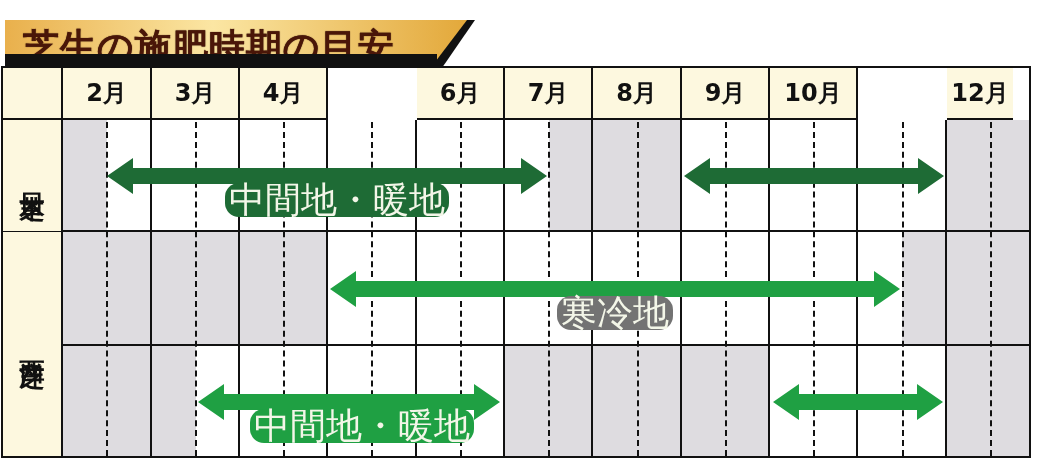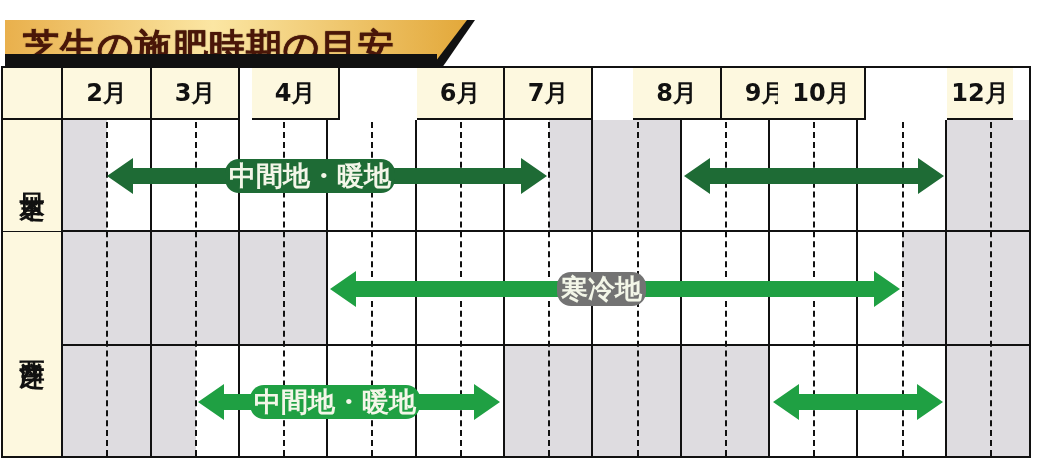--- a/index.html
+++ b/index.html
@@ -10,21 +10,21 @@
   .table{position:absolute;left:1px;top:66px;width:1030px;height:392px;border:2px solid #111;box-sizing:border-box;background:#fff;}
   .hdr{position:absolute;top:0;height:52px;background:#fdf8df;border-right:2px solid #111;border-bottom:2px solid #111;box-sizing:border-box;display:flex;align-items:center;justify-content:center;font-weight:bold;font-size:24px;color:#111;}
   .rowlbl{position:absolute;left:0;width:60px;background:#fdf8df;border-right:2px solid #111;box-sizing:border-box;display:flex;align-items:center;justify-content:center;}
   .rowlbl span{writing-mode:vertical-rl;font-weight:bold;font-size:25px;color:#111;letter-spacing:2px;}
   .cell{position:absolute;box-sizing:border-box;border-right:2px solid #111;}
   .shade{position:absolute;background:#dedce0;}
   .dash{position:absolute;width:0;border-left:2px dashed #111;}
   .hline{position:absolute;left:60px;right:0;height:0;border-top:2px solid #111;}
   .arrow{position:absolute;}
   .arrow svg{position:absolute;left:0;top:0;overflow:visible;}
-  .alabel{position:absolute;font-weight:bold;font-size:27px;color:#f3f6e8;white-space:nowrap;line-height:34px;padding:0 4px;border-radius:14px;}
+  .alabel{position:absolute;font-weight:normal;font-size:36px;color:#f3f6e8;white-space:nowrap;line-height:34px;padding:0 4px;border-radius:14px;margin-top:24px;}
 </style>
 </head>
 <body>
 
 <div class="banner">
   <svg width="470" height="62">
     <defs>
       <linearGradient id="gold" x1="0" y1="0" x2="1" y2="0">
         <stop offset="0" stop-color="#e9b04c"></stop>
         <stop offset="0.45" stop-color="#fbe6a3"></stop>
@@ -38,26 +38,26 @@
 </div>
 
 <div style="position:absolute;left:5px;top:54px;width:432px;height:13px;background:#111;"></div>
 
 <div class="table">
 
   <div class="hdr" style="left:0;width:60px;"></div>
 
   <div class="hdr" style="left:60px;width:89px;">2月</div>
   <div class="hdr" style="left:149px;width:88px;">3月</div>
-  <div class="hdr" style="left:237px;width:88px;margin-left:12px;">4月</div>
+  <div class="hdr" style="left:237px;width:88px;">4月</div>
   <div class="hdr" style="left:414px;width:88px;">6月</div>
   <div class="hdr" style="left:502px;width:88px;">7月</div>
-  <div class="hdr" style="left:590px;width:89px;margin-left:40px;">8月</div>
-  <div class="hdr" style="left:679px;width:88px;margin-left:40px;">9月</div>
-  <div class="hdr" style="left:767px;width:88px;margin-left:8px;">10月</div>
+  <div class="hdr" style="left:590px;width:89px;">8月</div>
+  <div class="hdr" style="left:679px;width:88px;">9月</div>
+  <div class="hdr" style="left:767px;width:88px;">10月</div>
   <div class="hdr" style="left:944px;width:66px;border-right:none;">12月</div>
 
   <div class="shade" style="left:60px;top:52px;width:44px;height:112px;"></div>
   <div class="shade" style="left:546px;top:52px;width:133px;height:112px;"></div>
   <div class="shade" style="left:944px;top:52px;width:82px;height:112px;"></div>
 
   <div class="shade" style="left:60px;top:164px;width:265px;height:114px;"></div>
   <div class="shade" style="left:899px;top:164px;width:127px;height:114px;"></div>
 
   <div class="shade" style="left:60px;top:278px;width:133px;height:110px;"></div>

